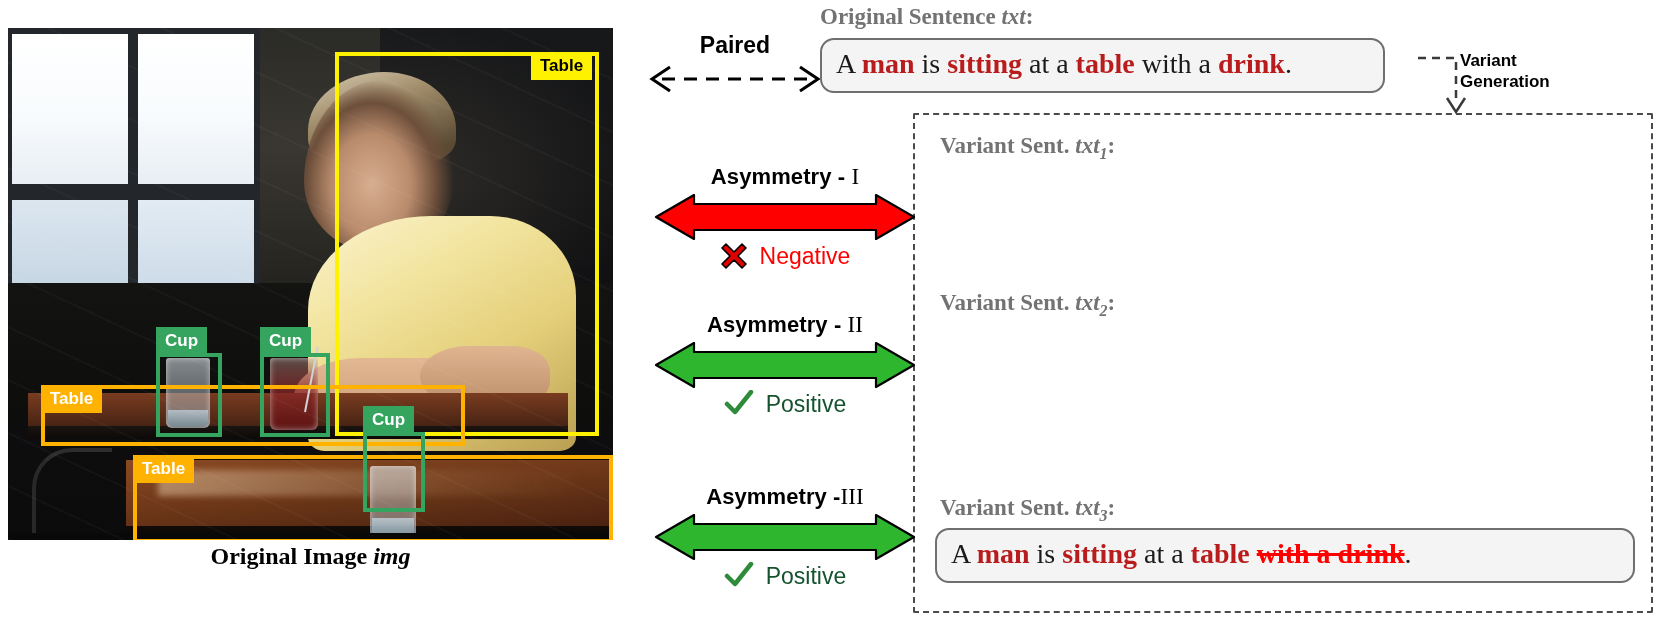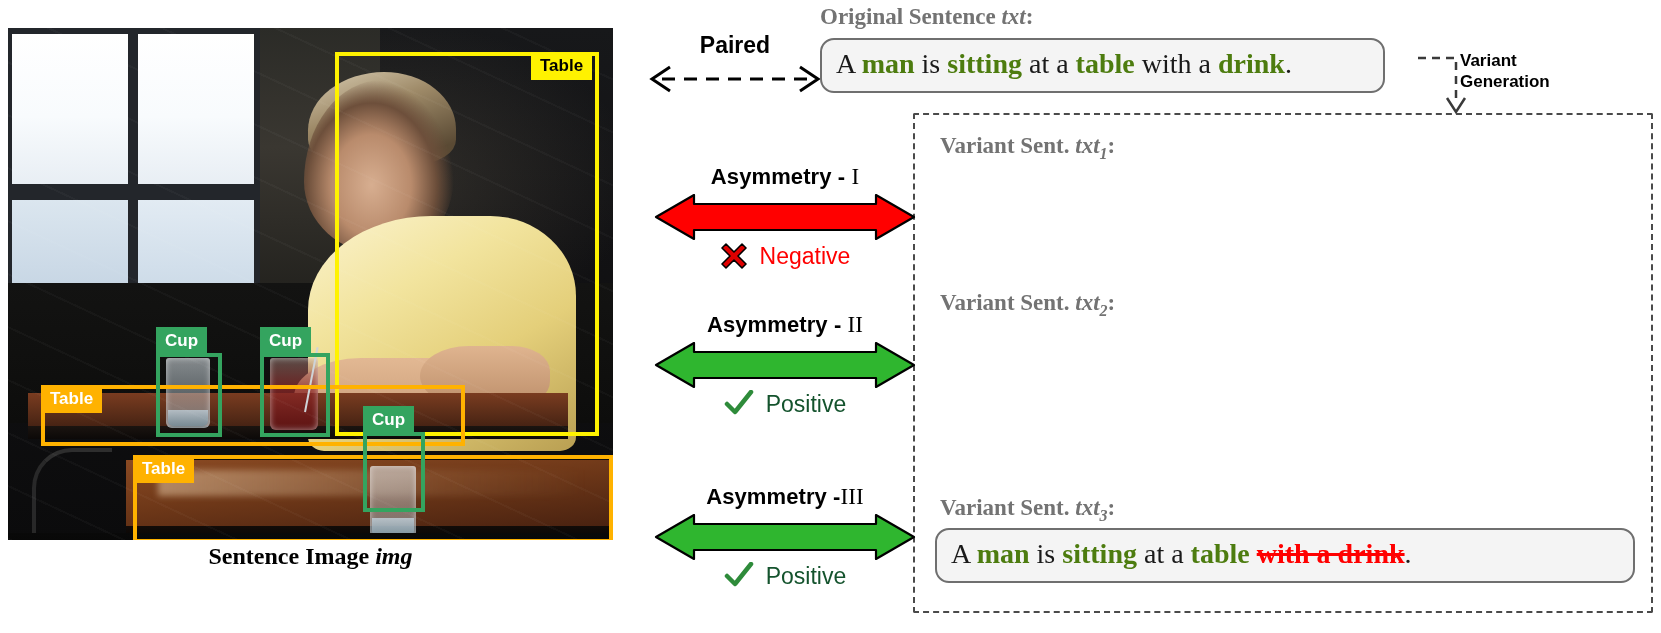--- a/index.html
+++ b/index.html
@@ -176,21 +176,21 @@
     font-family:"Liberation Serif", serif; font-weight:bold; font-size:23px; color:#737373;
   }
   .sent-title .it { font-style:italic; }
   .sent-title .sub { font-size:16px; vertical-align:sub; font-style:italic; }
   .sent-box {
     background:#f4f4f4; border:2px solid #6f6f6f; border-radius:14px;
     padding:6px 14px 8px 14px;
     font-family:"Liberation Serif", serif; font-size:28px; color:#1a1a1a;
     line-height:1.32;
   }
-  .b  { color:#4d7c0f; font-weight:bold; }
+  .b  { color:#b91c1c; font-weight:bold; }
   .g  { color:#0A8F3C; font-weight:bold; font-style:italic; }
   .r-und { color:#FF0000; text-decoration:underline; text-decoration-thickness:2px; }
   .r-str { color:#FF0000; font-weight:bold; text-decoration:line-through; text-decoration-thickness:3px; }
 
   #gen-panel {
     position:absolute; left:913px; top:113px; width:740px; height:500px;
     border:2px dashed #4a4a4a; border-radius:2px;
   }
   #sample-gen-label {
     position:absolute; left:1460px; top:50px; width:190px;
@@ -247,21 +247,21 @@
     <div class="bblabel cup" style="left:148px; top:299px;">Cup</div>
 
     <div class="bbox cup" style="left:252px; top:325px; width:70px; height:84px;"></div>
     <div class="bblabel cup" style="left:252px; top:299px;">Cup</div>
 
     <div class="bbox cup" style="left:355px; top:404px; width:62px; height:80px;"></div>
     <div class="bblabel cup" style="left:355px; top:378px;">Cup</div>
   </div>
 
   <div id="image-caption">
-    <span>Sentence Image </span><span class="it">img</span>
+    <span>Original Image </span><span class="it">img</span>
   </div>
 
   <div id="paired-group">
     <div id="paired-label">Paired</div>
     <svg width="190" height="40" viewBox="0 0 190 40">
       <line x1="22" y1="20" x2="168" y2="20" stroke="#000" stroke-width="3" stroke-dasharray="13 9"></line>
       <polyline points="30,8 12,20 30,32" fill="none" stroke="#000" stroke-width="3"></polyline>
       <polyline points="160,8 178,20 160,32" fill="none" stroke="#000" stroke-width="3"></polyline>
     </svg>
   </div>

